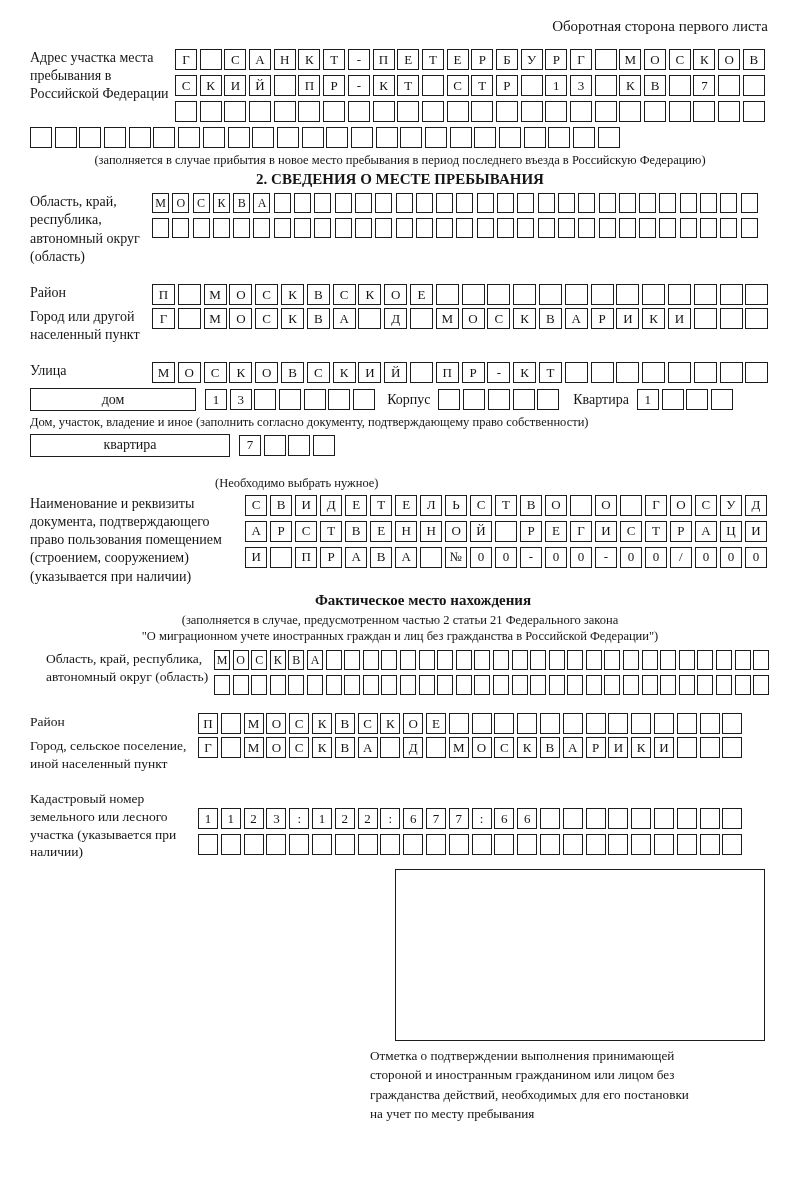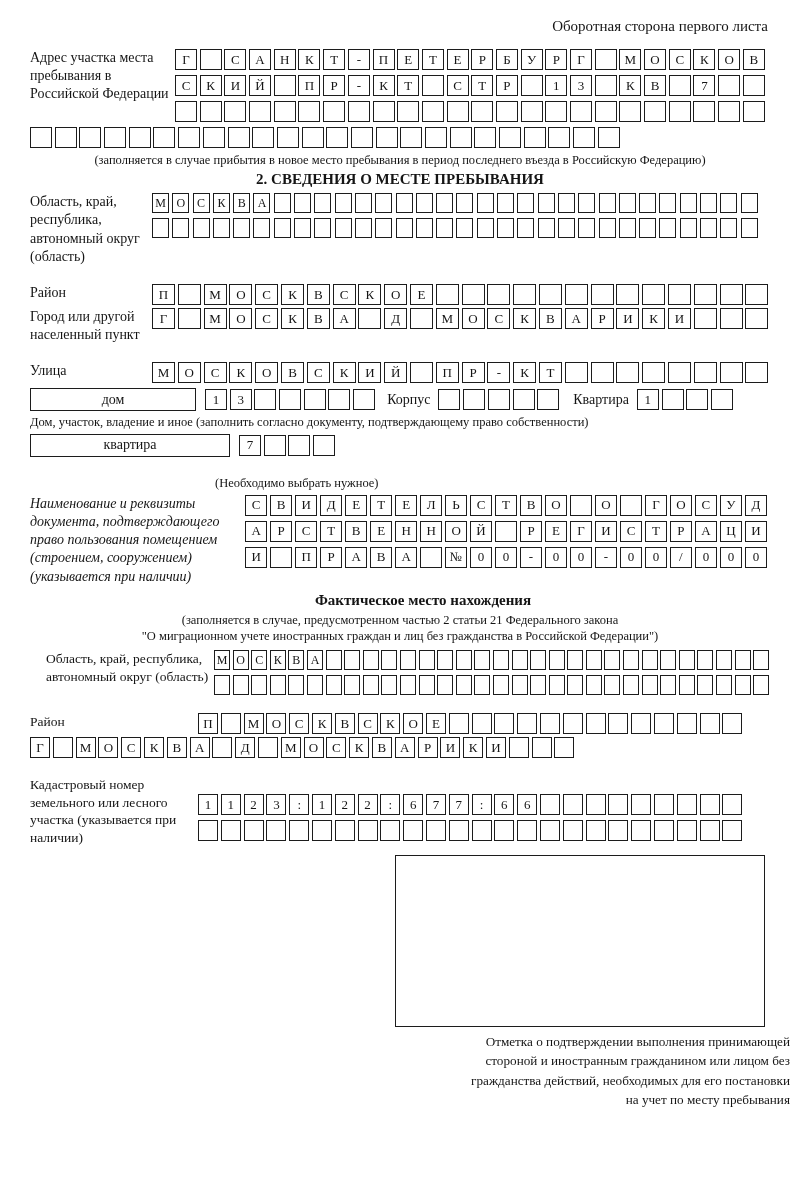--- a/index.html
+++ b/index.html
@@ -5,21 +5,21 @@
   html,body{margin:0;padding:0;}
   body{
     width:800px;height:1180px;overflow:hidden;background:#fff;color:#151515;
     font-family:"Liberation Serif","DejaVu Serif",serif;
   }
   .hdr{ text-align:right; padding:18px 32px 0 0; font-size:15px; }
   .field{ display:flex; align-items:flex-start; margin:0 30px; }
   .lbl{ flex:none; font-size:14px; line-height:1.3; }
   .lbl-addr{ width:145px; }
   .lbl-s1{ width:122px; }
-  .lbl-doc{ width:215px; padding-right:8px; box-sizing:border-box;font-style:italic;}
+  .lbl-doc{ width:215px; padding-right:8px; box-sizing:border-box;}
   .lbl-s2{ width:168px; font-size:13.5px; }
   .rowstack{ display:flex; flex-direction:column; gap:5px; }
   .boxes{ display:flex; }
   .cell{
     flex:none; box-sizing:border-box; border:1.6px solid #1c1c1c;
     height:21px; display:flex; align-items:center; justify-content:center;
     font-size:13px; background:#fff;
   }
   .addr .boxes{ gap:2.7px; } .addr .cell{ width:22px; }
   .w24 .boxes, .boxes.w24{ gap:2.8px; } .w24 .cell{ width:23px; }
@@ -37,21 +37,21 @@
   .inline-row{ display:flex; align-items:center; margin:0 30px; }
   .chk{
     flex:none; width:20px; height:20px; box-sizing:border-box; border:1.6px solid #1c1c1c;
     display:flex; align-items:center; justify-content:center; font-size:13.5px;
   }
   .optlbl{ font-size:14px; }
   .stamp{
     box-sizing:border-box; margin-left:395px; width:370px; height:172px;
     border:1.6px solid #1c1c1c;
   }
-  .stampcap{ width:420px; margin-left:370px; text-align:right; font-size:13.2px; line-height:1.48; }
+  .stampcap{ width:420px; margin-left:370px; text-align:left; font-size:13.2px; line-height:1.48; }
   .mt2{margin-top:18px;} .mt3{margin-top:3px;} .mt4{margin-top:4px;} .mt5{margin-top:5px;}
   .mt6{margin-top:6px;margin-left:46px;} .mt8{margin-top:8px;} .mt14{margin-top:14px;}
   .cad-off{ margin-top:18px; }
 </style>
 </head>
 <body>
 
 <div>
 
   <div class="hdr">Оборотная сторона первого листа</div>
@@ -545,20 +545,21 @@
         <span class="cell"></span>
         <span class="cell"></span>
         <span class="cell"></span>
         <span class="cell"></span>
         <span class="cell"></span>
         <span class="cell"></span>
       </div>
   </div>
 
   <div class="field s2 mt3">
+    <div class="lbl lbl-s2">Город, сельское поселение, иной населенный пункт</div>
     <div class="boxes">
         <span class="cell">Г</span>
         <span class="cell"></span>
         <span class="cell">М</span>
         <span class="cell">О</span>
         <span class="cell">С</span>
         <span class="cell">К</span>
         <span class="cell">В</span>
         <span class="cell">А</span>
         <span class="cell"></span>

